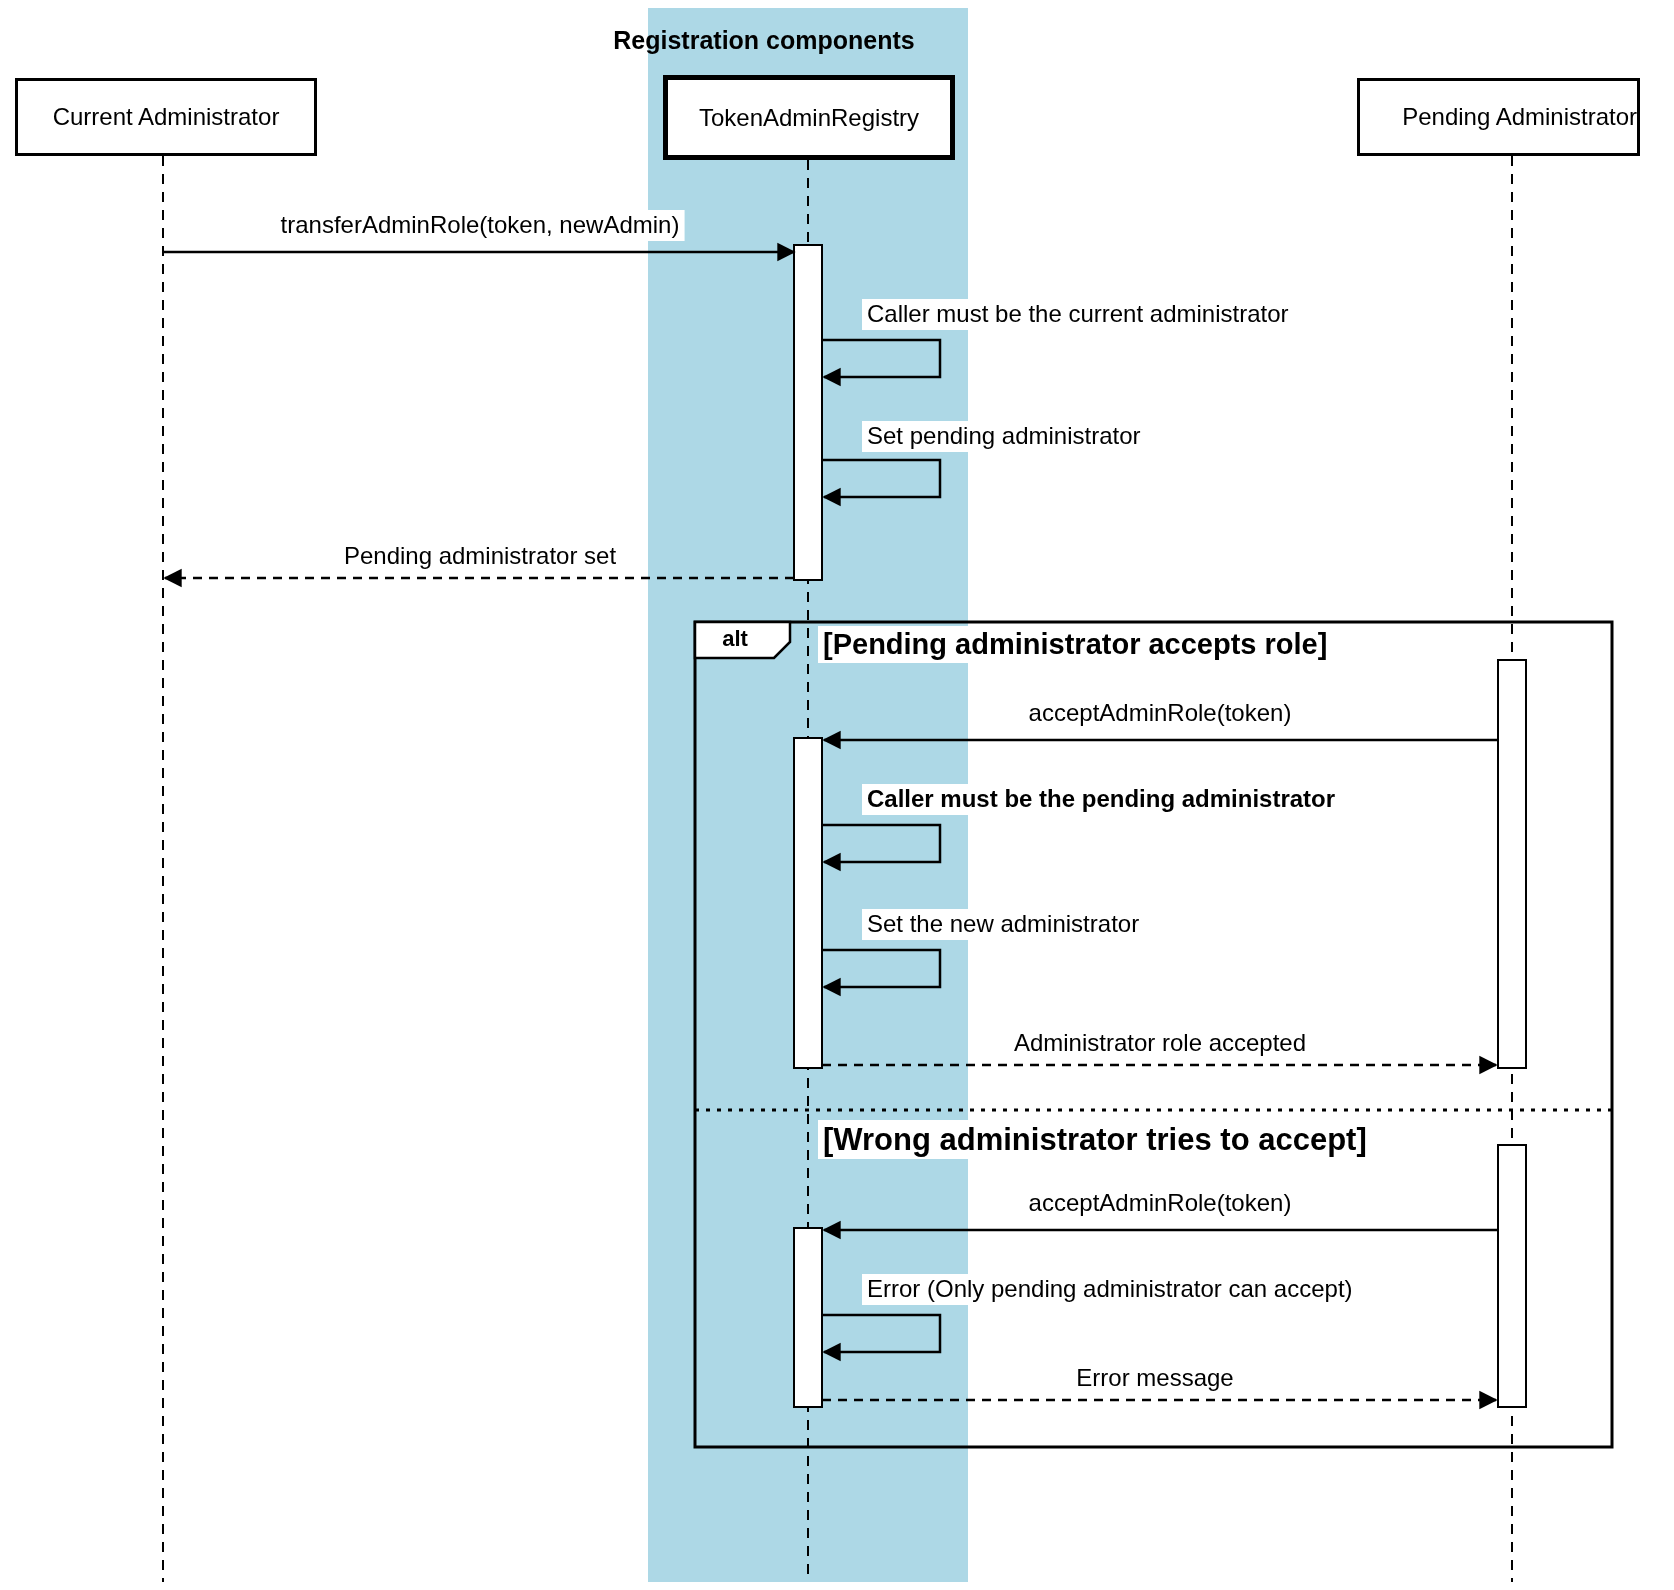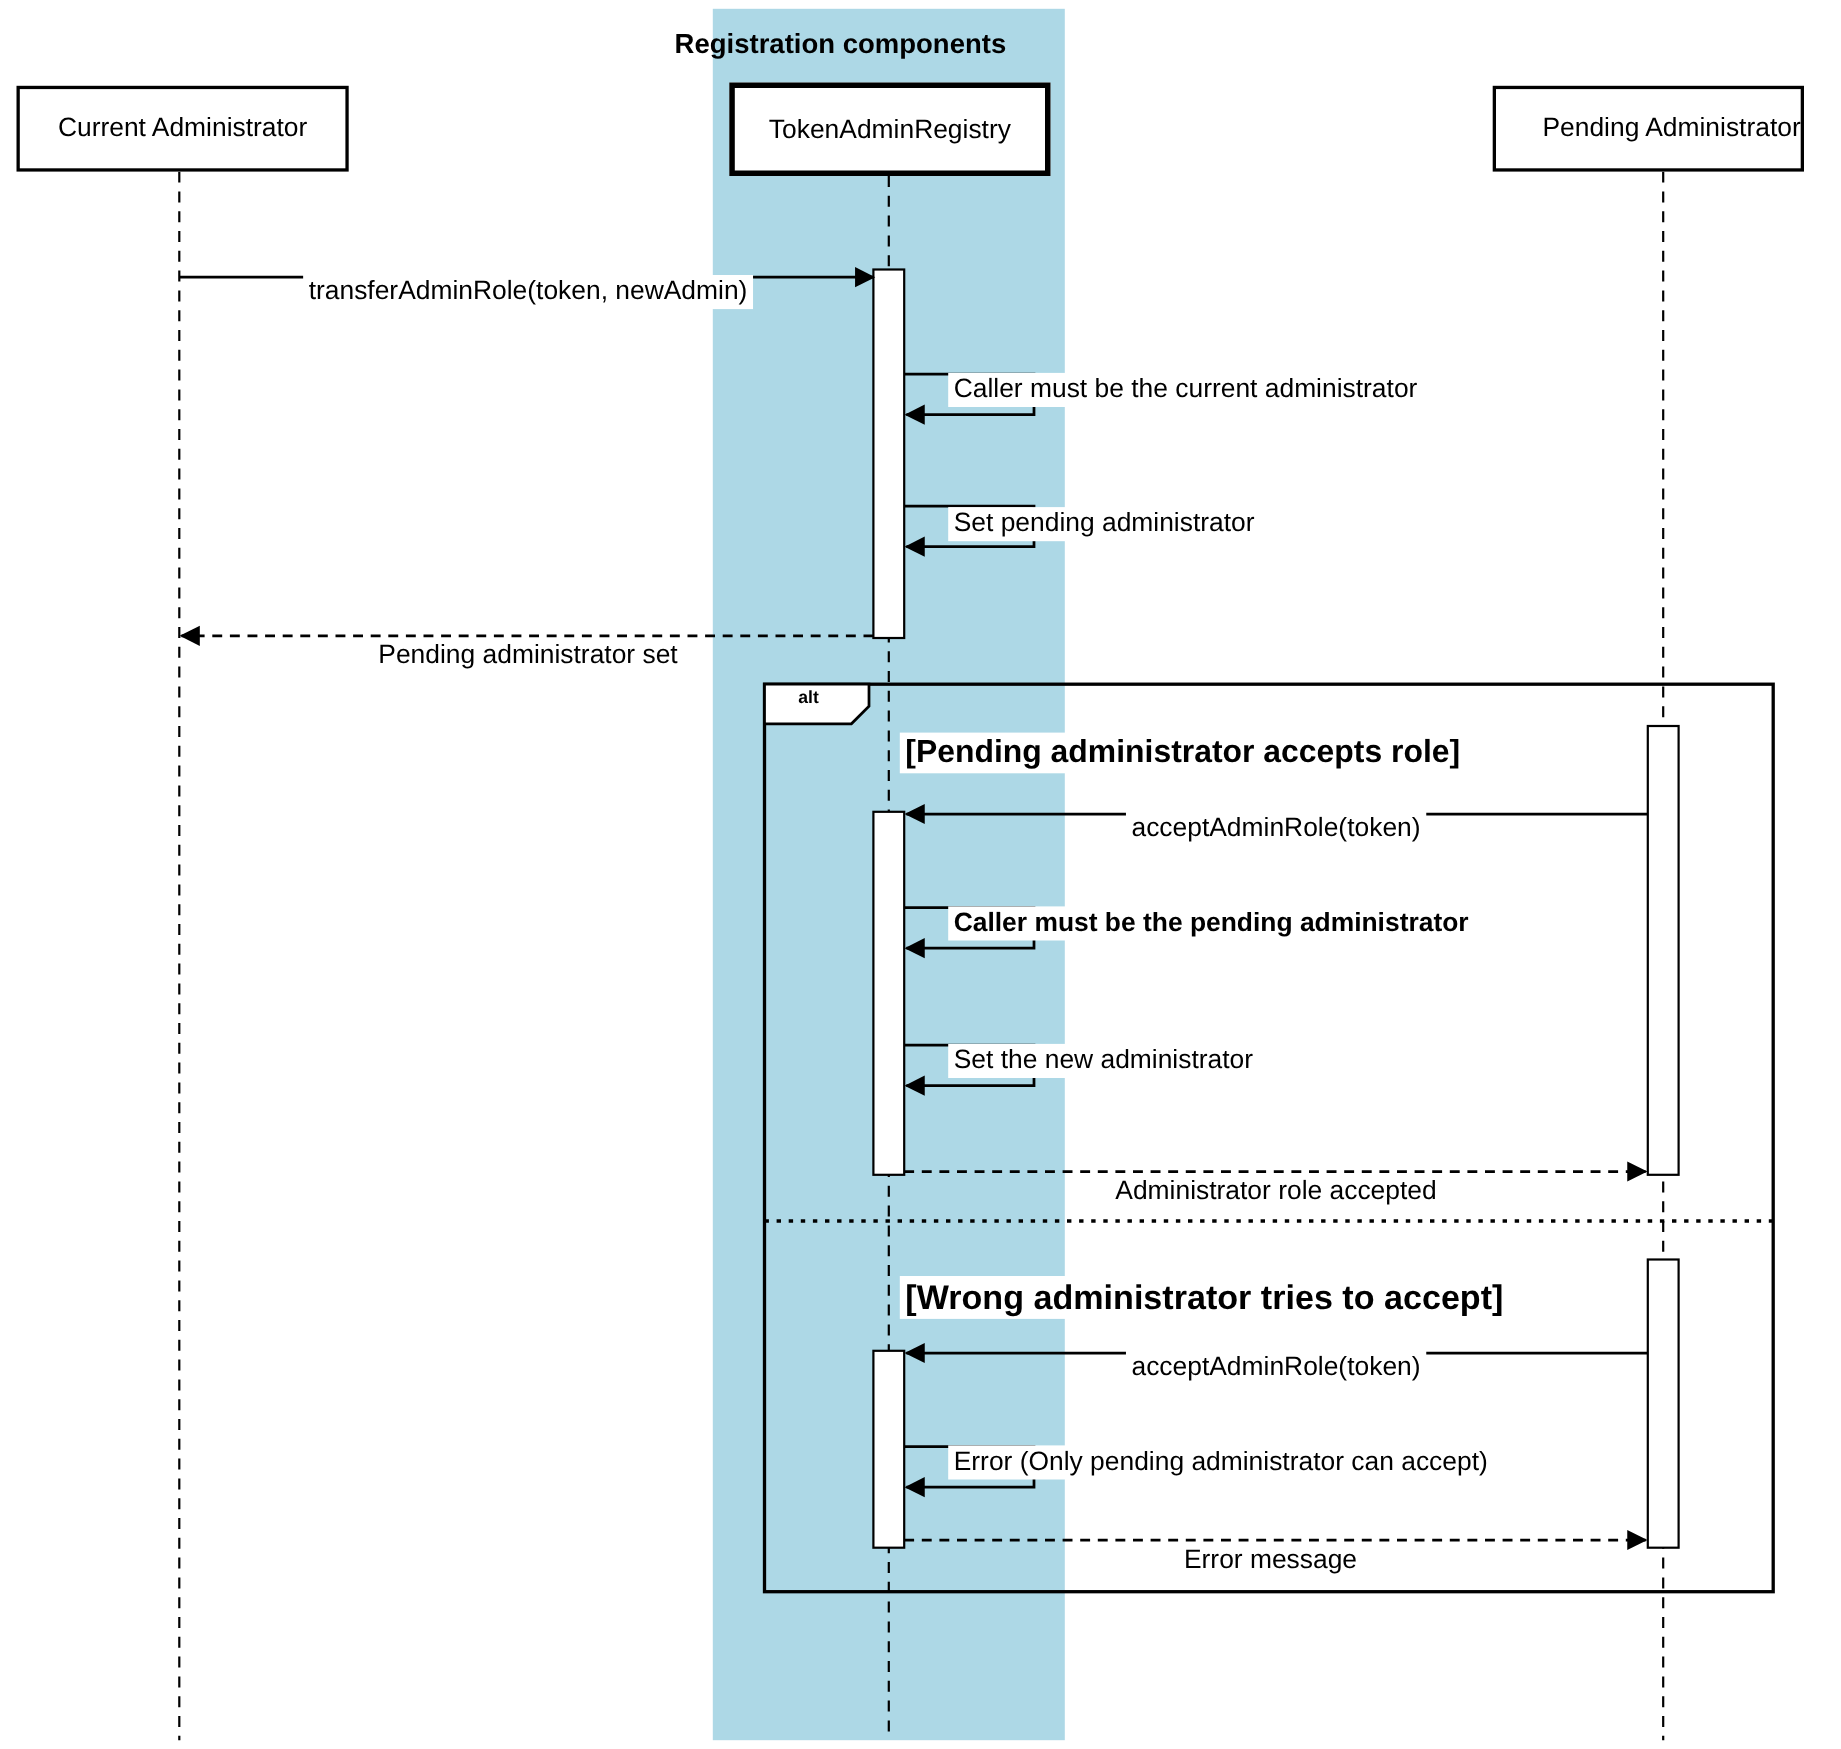--- a/index.html
+++ b/index.html
@@ -45,37 +45,36 @@
 
   .lbl {
     position: absolute;
     font-size: 24px;
     color: #000;
     white-space: nowrap;
     background: #ffffff;
     padding: 1px 5px;
     z-index: 4;
     line-height: 1.2;
-    margin-top: 40px;
   }
   .lbl.center { transform: translateX(-50%); }
   .lbl.bold { font-weight: bold; }
   .band-title {
     position: absolute;
     transform: translateX(-50%);
     font-size: 25px;
     font-weight: bold;
     color: #000;
     white-space: nowrap;
     z-index: 4;
   }
   .alt-op {
     position: absolute;
     transform: translateX(-50%);
-    font-size: 16px;
+    font-size: 22px;
     font-weight: bold;
     color: #000;
     z-index: 5;
   }
 </style>
 </head>
 <body>
 
 <div class="canvas">
 

